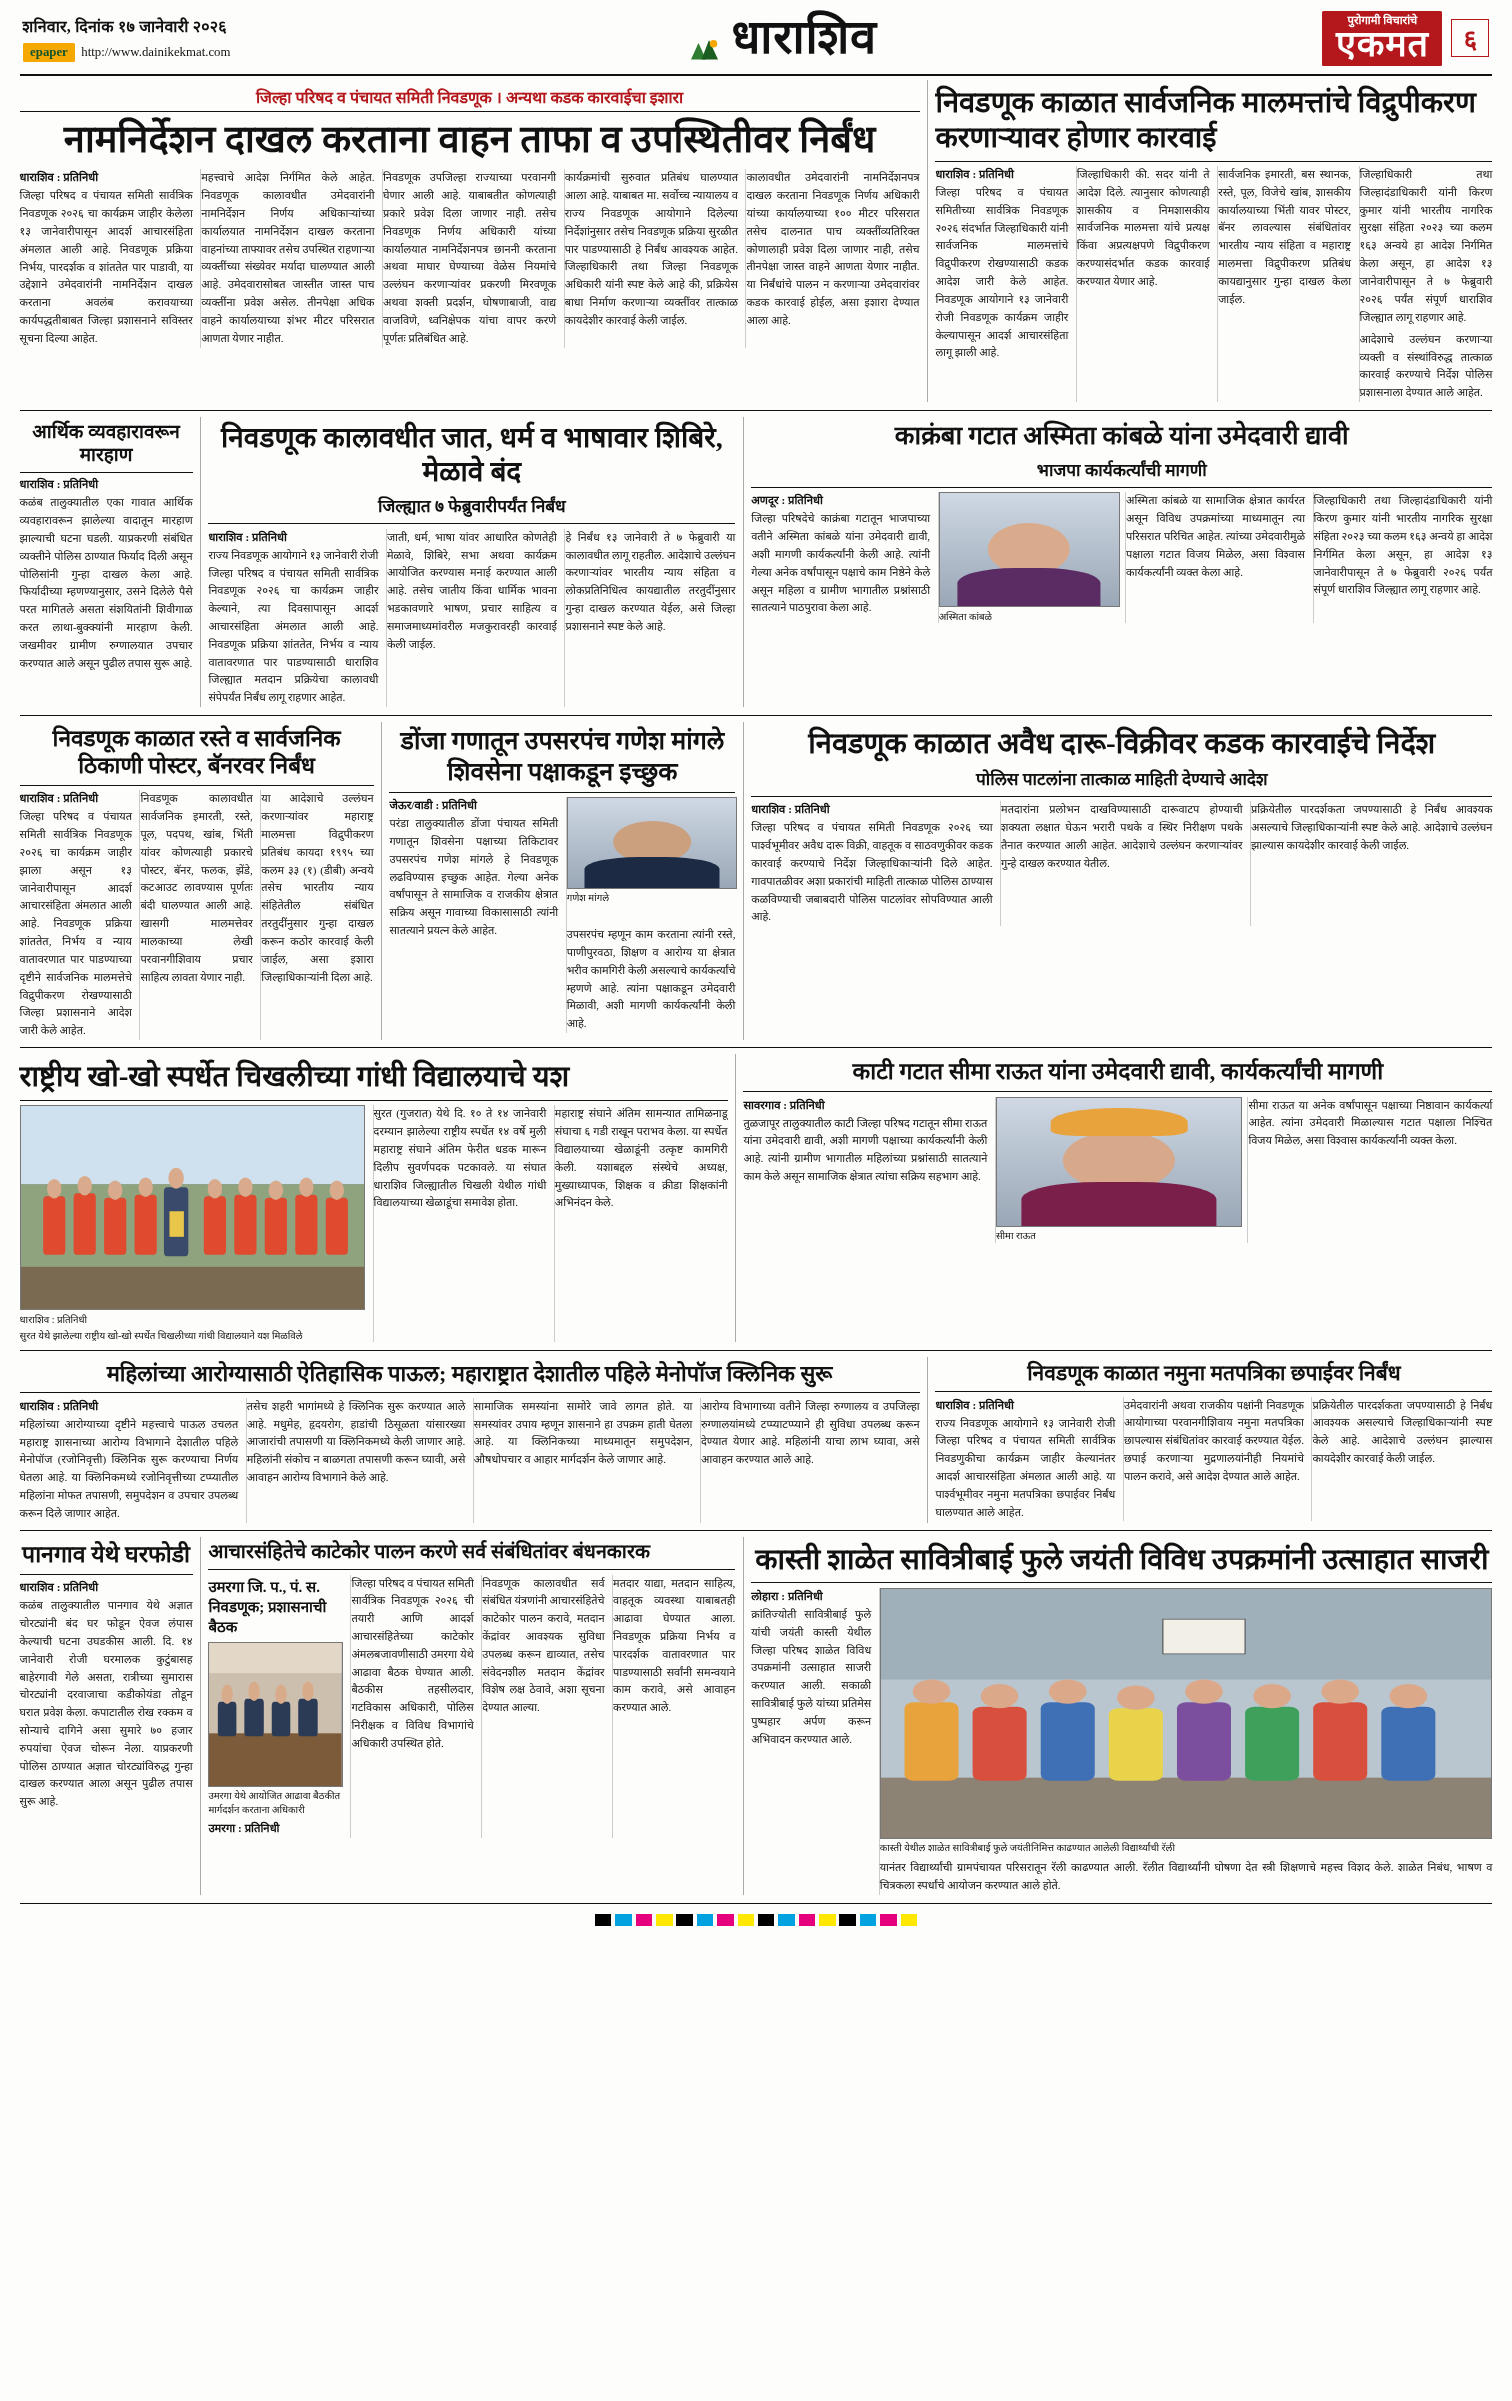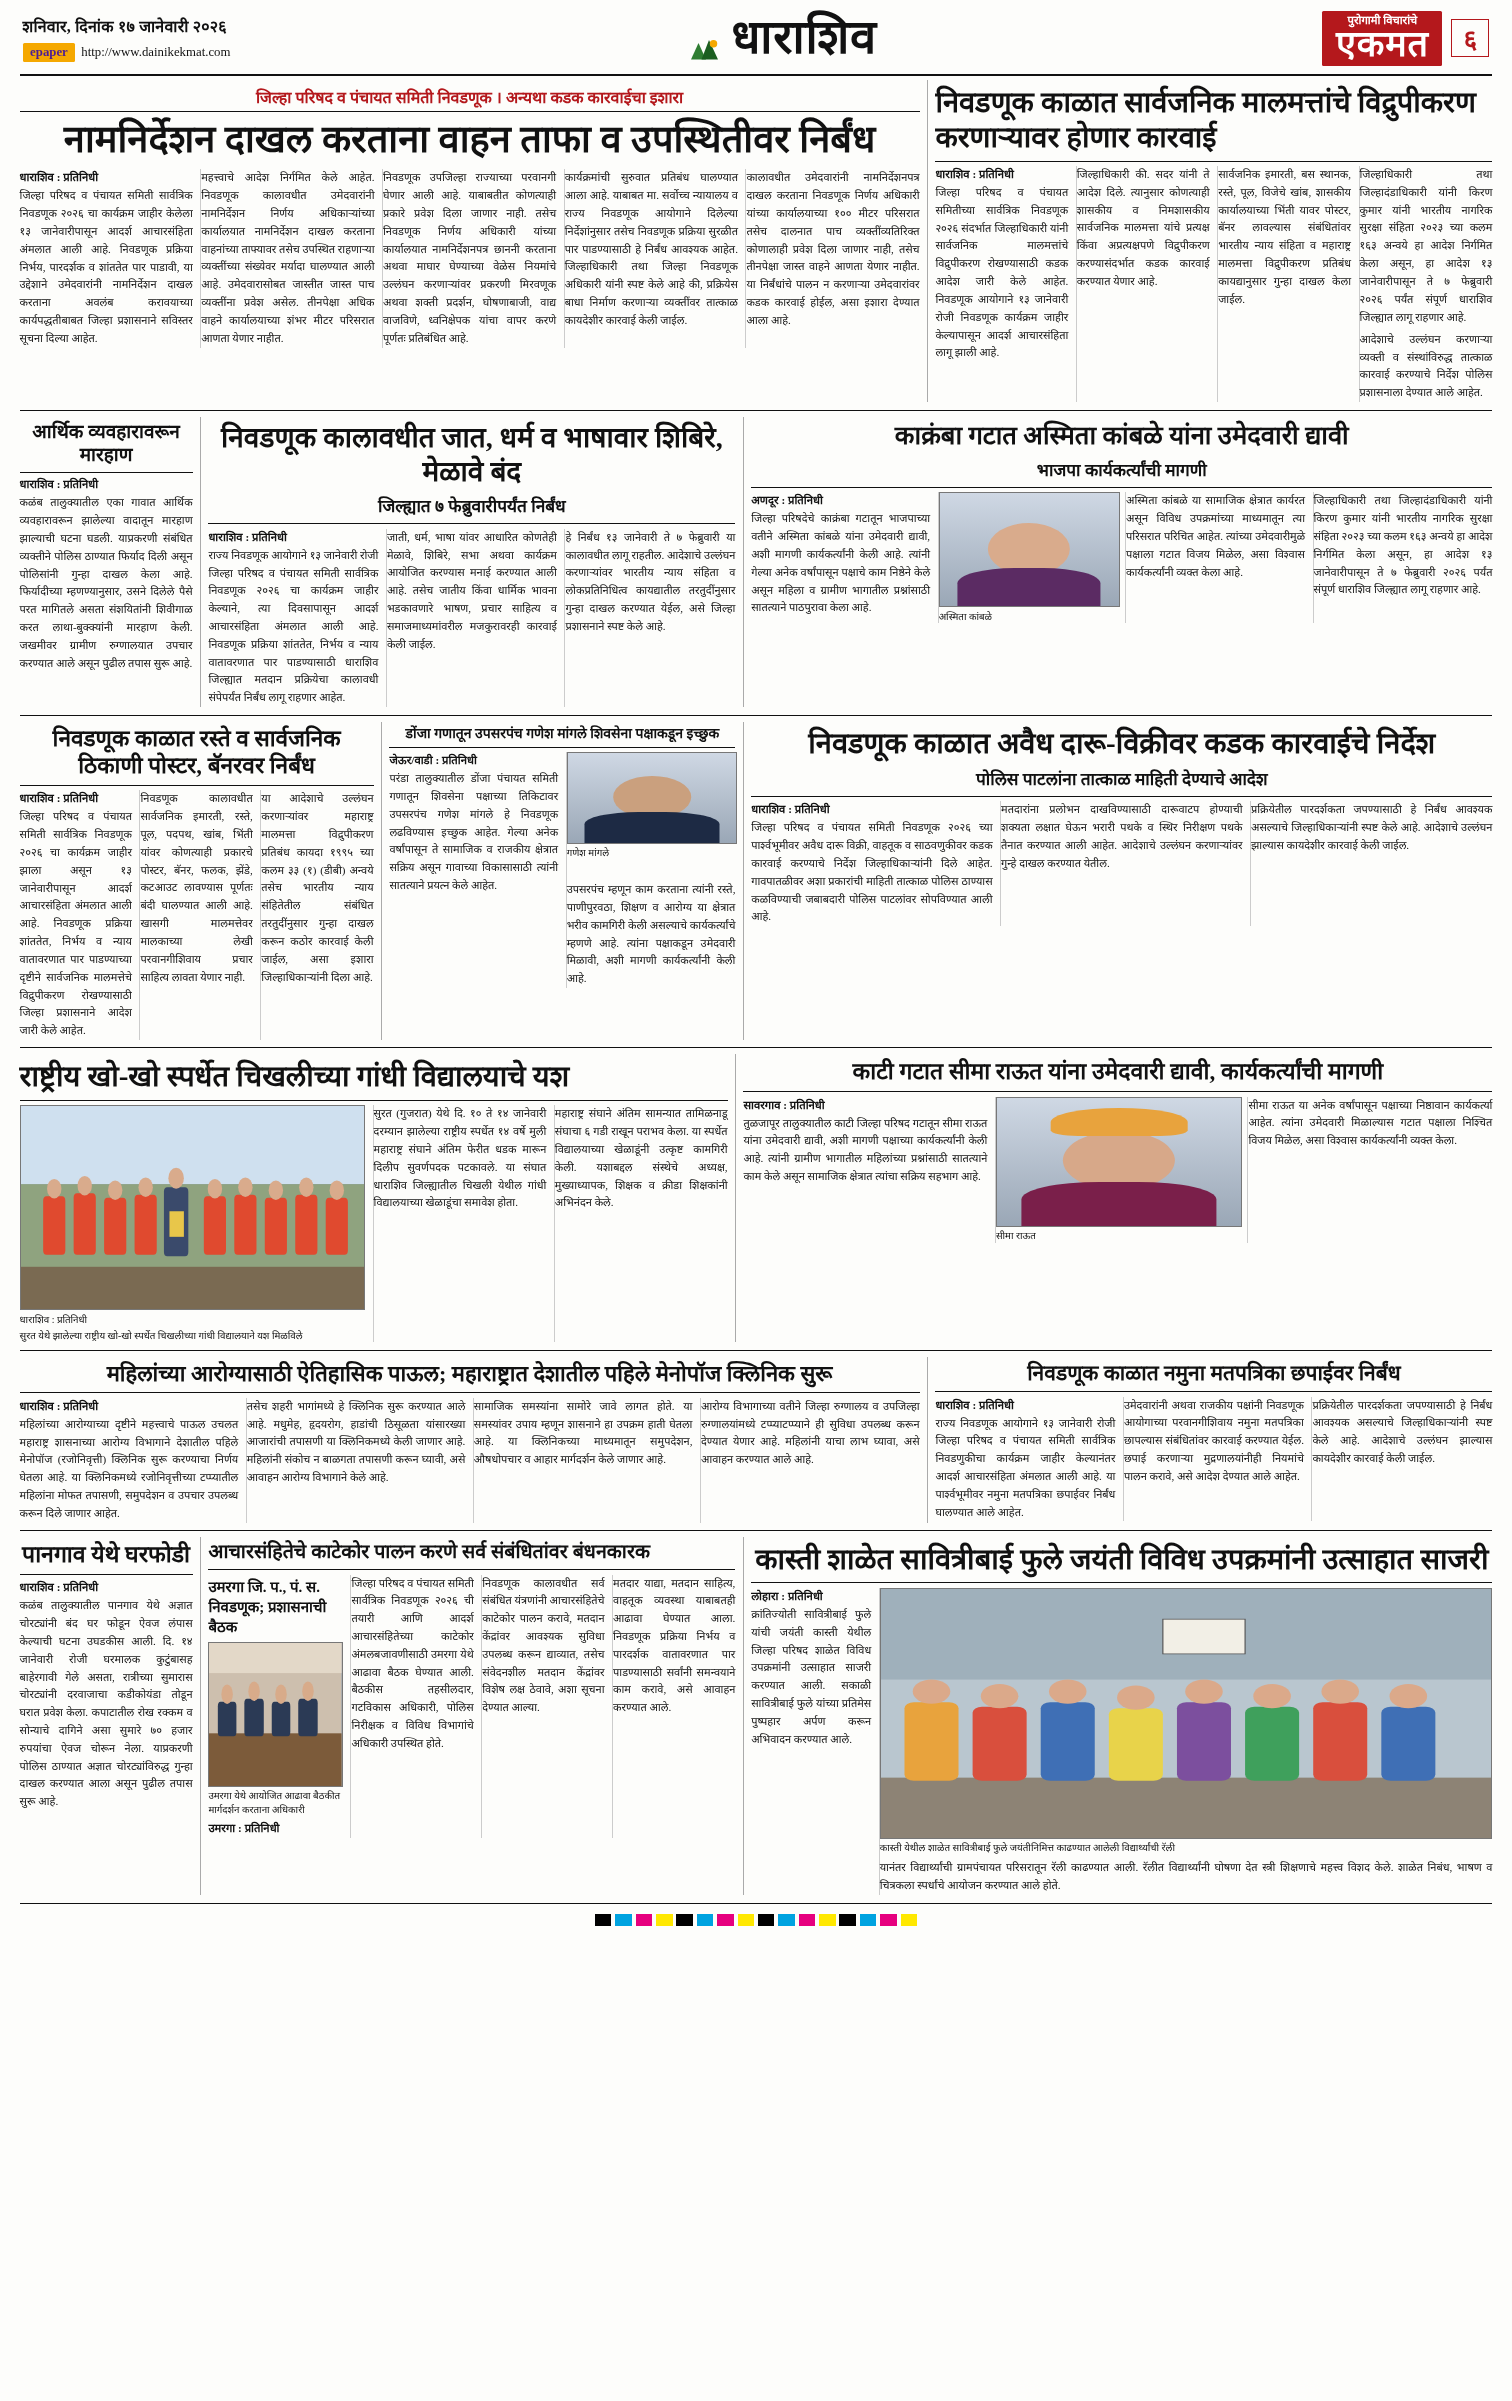--- a/index.html
+++ b/index.html
@@ -3,21 +3,21 @@
 <meta charset="utf-8">
 <style>
   html,body{margin:0;padding:0;background:#fff;}
   body{width:1512px;font-family:"Liberation Serif", serif;color:#111;}
   .page{width:1512px;min-height:2401px;background:#fdfdfb;padding:0;box-sizing:border-box;position:relative;}
   
   .masthead{display:flex;align-items:center;justify-content:space-between;padding:10.5px 22.6px 4.5px 22.6px;}
   .mh-left{width:354px;}
   .mh-date{font-size:16px;font-weight:bold;letter-spacing:0.2px;}
   .mh-epaper{display:flex;align-items:center;margin-top:6px;}
-  .epaper-badge{background:#f5a800;color:#4c1d95;font-size:12.8px;font-weight:bold;padding:2.3px 7.5px;border-radius:1.5px;margin-right:6px;}
+  .epaper-badge{background:#f5a800;color:#14532d;font-size:12.8px;font-weight:bold;padding:2.3px 7.5px;border-radius:1.5px;margin-right:6px;}
   .mh-url{font-size:12.8px;}
   .mh-center{flex:1;text-align:center;position:relative;}
   .mh-title{font-size:47px;font-weight:bold;letter-spacing:0.8px;line-height:1;display:inline-block;}
   .mh-logo{display:inline-block;width:33px;height:25.6px;vertical-align:middle;margin-right:7.5px;}
   .mh-right{width:301px;display:flex;align-items:center;justify-content:flex-end;}
   .brandbox{background:#b4181c;color:#fff;text-align:center;padding:3px 13.6px 4.5px 13.6px;border-radius:1.5px;}
   .brand-small{font-size:11.3px;font-weight:bold;line-height:1.1;}
   .brand-big{font-size:36px;font-weight:bold;line-height:1;letter-spacing:0.8px;}
   .pageno{border:1.5px solid #b4181c;color:#b4181c;font-size:25.6px;font-weight:bold;width:36px;height:36px;display:flex;align-items:center;justify-content:center;margin-left:9px;}
   .rule{border-top:2.3px solid #111;margin:3px 19.6px 0 19.6px;}
@@ -201,21 +201,21 @@
         <div class="c">
             <div class="txt">निवडणूक कालावधीत सार्वजनिक इमारती, रस्ते, पूल, पदपथ, खांब, भिंती यांवर कोणत्याही प्रकारचे पोस्टर, बॅनर, फलक, झेंडे, कटआउट लावण्यास पूर्णतः बंदी घालण्यात आली आहे. खासगी मालमत्तेवर मालकाच्या लेखी परवानगीशिवाय प्रचार साहित्य लावता येणार नाही.</div>
           </div>
         <div class="c">
             <div class="txt">या आदेशाचे उल्लंघन करणाऱ्यांवर महाराष्ट्र मालमत्ता विद्रुपीकरण प्रतिबंध कायदा १९९५ च्या कलम ३३ (१) (डीबी) अन्वये तसेच भारतीय न्याय संहितेतील संबंधित तरतुदींनुसार गुन्हा दाखल करून कठोर कारवाई केली जाईल, असा इशारा जिल्हाधिकाऱ्यांनी दिला आहे.</div>
           </div>
       </div>
     </div>
     <div class="sep"></div>
     <div style="width:346px;">
-      <h4 class="head" style="font-size:14px;">डोंजा गणातून उपसरपंच गणेश मांगले शिवसेना पक्षाकडून इच्छुक</h4>
+      <h4 class="head" style="font-size:25px;">डोंजा गणातून उपसरपंच गणेश मांगले शिवसेना पक्षाकडून इच्छुक</h4>
       <div class="rule-thin" style="margin:0 0 4.5px 0;"></div>
       <div class="mini">
         <div class="c">
             <div class="byline">जेऊर/वाडी : प्रतिनिधी</div>
             <div class="txt">परंडा तालुक्यातील डोंजा पंचायत समिती गणातून शिवसेना पक्षाच्या तिकिटावर उपसरपंच गणेश मांगले हे निवडणूक लढविण्यास इच्छुक आहेत. गेल्या अनेक वर्षांपासून ते सामाजिक व राजकीय क्षेत्रात सक्रिय असून गावाच्या विकासासाठी त्यांनी सातत्याने प्रयत्न केले आहेत.</div>
           </div>
         <div class="c">
           <div class="portrait" style="height:90px;">
               <div class="face" style="background:#caa07e;"></div>
               <div class="body" style="background:#1d2a44;"></div>

